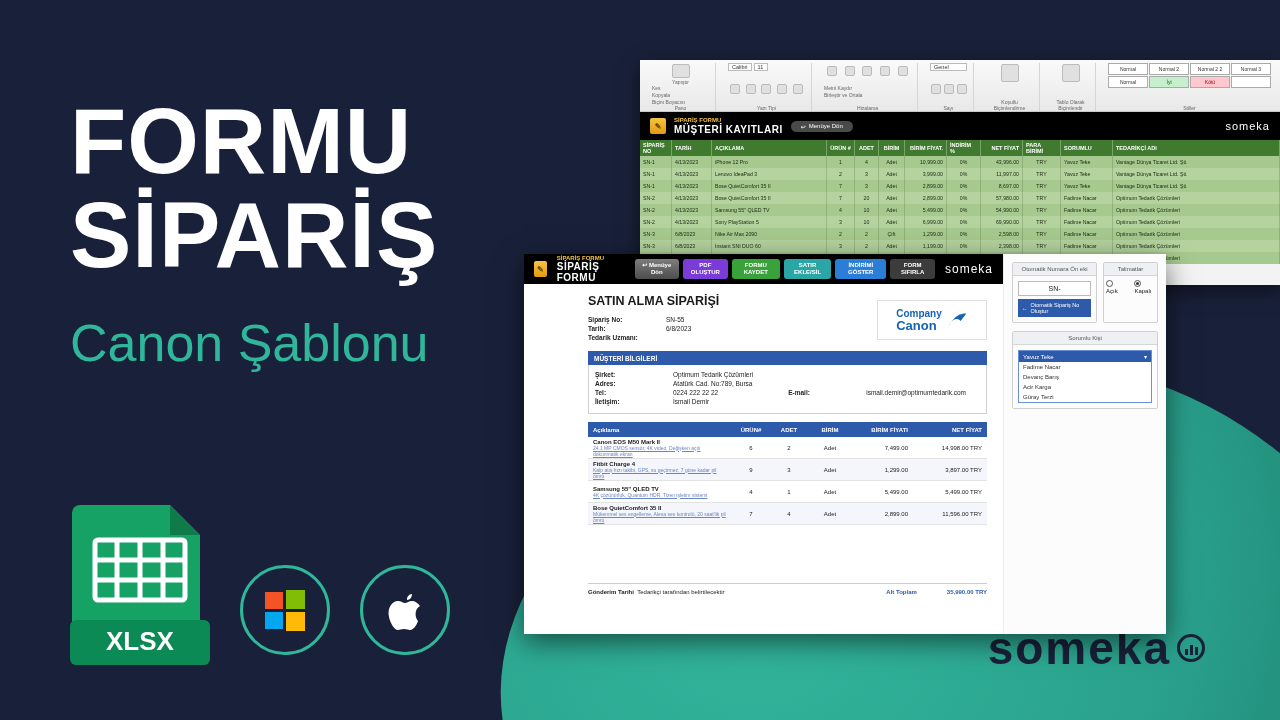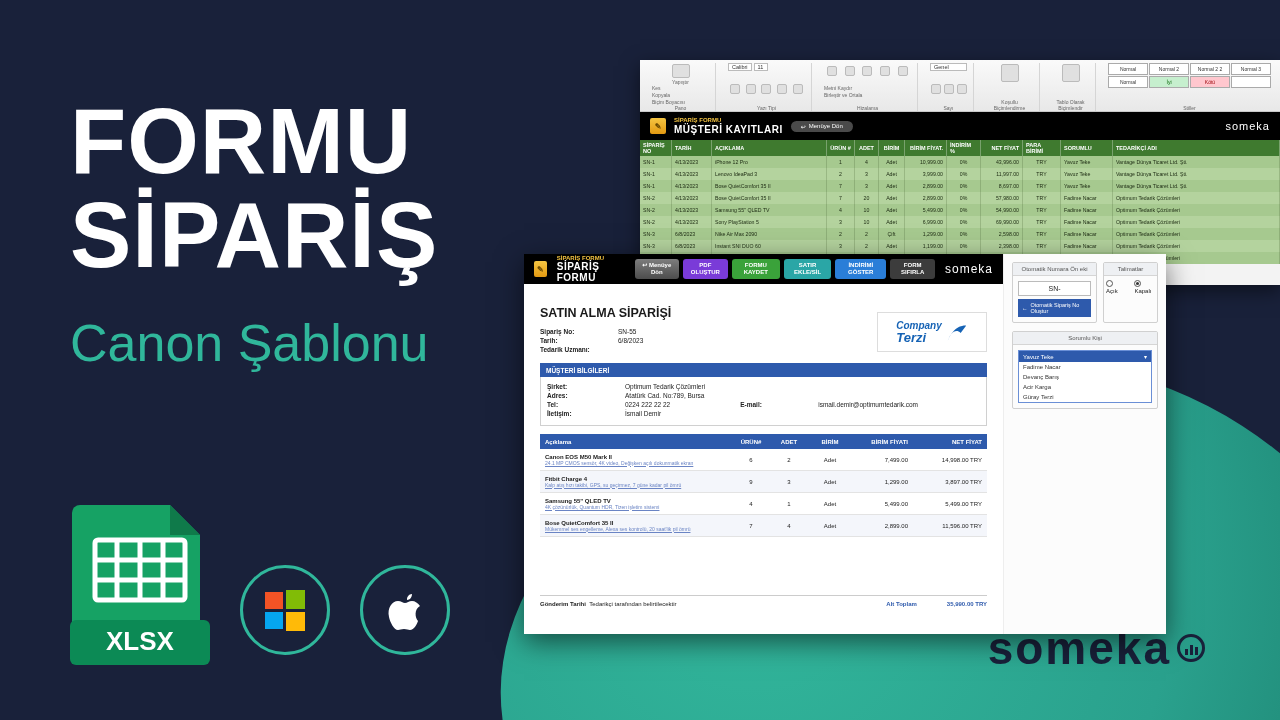--- a/index.html
+++ b/index.html
@@ -146,27 +146,27 @@
   .front-header{height:30px;background:#000;color:#fff;display:flex;align-items:center;padding:0 10px;gap:10px;}
   .front-header-buttons{display:flex;gap:4px;}
   .pill{padding:3px 7px;border-radius:3px;font-size:6px;font-weight:600;line-height:1.1;text-align:center;}
   .pill-grey{background:linear-gradient(#7d7d7d,#4d4d4d);}
   .pill-purple{background:#7a3bd8}
   .pill-green{background:#3aa23a}
   .pill-teal{background:#2aa6a6}
   .pill-blue{background:#2a7ed8}
   .pill-dark{background:#3c3c3c}
   .front-brand{margin-left:auto;font-size:12px;letter-spacing:1px;}
-  .doc{padding:22px 16px 0 16px;}
+  .doc{padding:10px 16px 0 16px;margin-left:48px;}
   .doc-top{display:flex;justify-content:space-between;align-items:flex-start;}
   .doc-title{font-size:12.5px;font-weight:700;color:#1a1a1a;margin-bottom:8px;}
   .kv{display:flex;font-size:6.5px;margin:2px 0;}
   .kv b{width:78px;font-weight:700}
   .logo-box{width:110px;height:40px;border:1px solid #ddd;display:flex;align-items:center;justify-content:center;gap:4px;margin-top:6px;}
-  .logo-text{font-size:10px;font-weight:700;font-style:italic;color:#1663b5;line-height:1}
+  .logo-text{font-size:10px;font-weight:700;color:#1663b5;line-height:1}
   .swoosh{width:22px;height:20px;}
   .sect-bar{height:14px;background:#2e5aac;color:#fff;font-size:6.5px;font-weight:700;display:flex;align-items:center;padding:0 6px;margin-top:8px;}
   .cust-box{border:1px solid #d0d0d0;border-top:none;padding:4px 6px 6px 6px;}
   .items-head{height:15px;background:#2e5aac;color:#fff;font-size:6px;font-weight:700;display:flex;margin-top:8px;}
   .items-head > div,.item-row > div{display:flex;align-items:center;padding:0 5px;}
   .i-desc{flex:1 1 auto}
   .i-u{flex:0 0 40px;justify-content:center}
   .i-a{flex:0 0 36px;justify-content:center}
   .i-b{flex:0 0 46px;justify-content:center}
   .i-bf{flex:0 0 60px;justify-content:flex-end}
@@ -508,21 +508,21 @@
               <b>Tarih:</b>
               <span>6/8/2023</span>
             </div>
           <div class="kv">
               <b>Tedarik Uzmanı:</b>
             </div>
         </div>
         <div class="logo-box">
           <div>
             <div class="logo-text">Company</div>
-            <div class="logo-text" style="font-size:13px">Terzi</div>
+            <div class="logo-text" style="font-size:13px">Canon</div>
           </div>
           <svg class="swoosh" viewBox="0 0 24 22">
               <path d="M2 20 C10 2 22 4 22 4 L16 12 C10 6 4 14 2 20 Z" fill="#1663b5"></path>
             </svg>
         </div>
       </div>
 
       <div class="sect-bar">MÜŞTERİ BİLGİLERİ</div>
       <div class="cust-box">
         <div class="kv">

